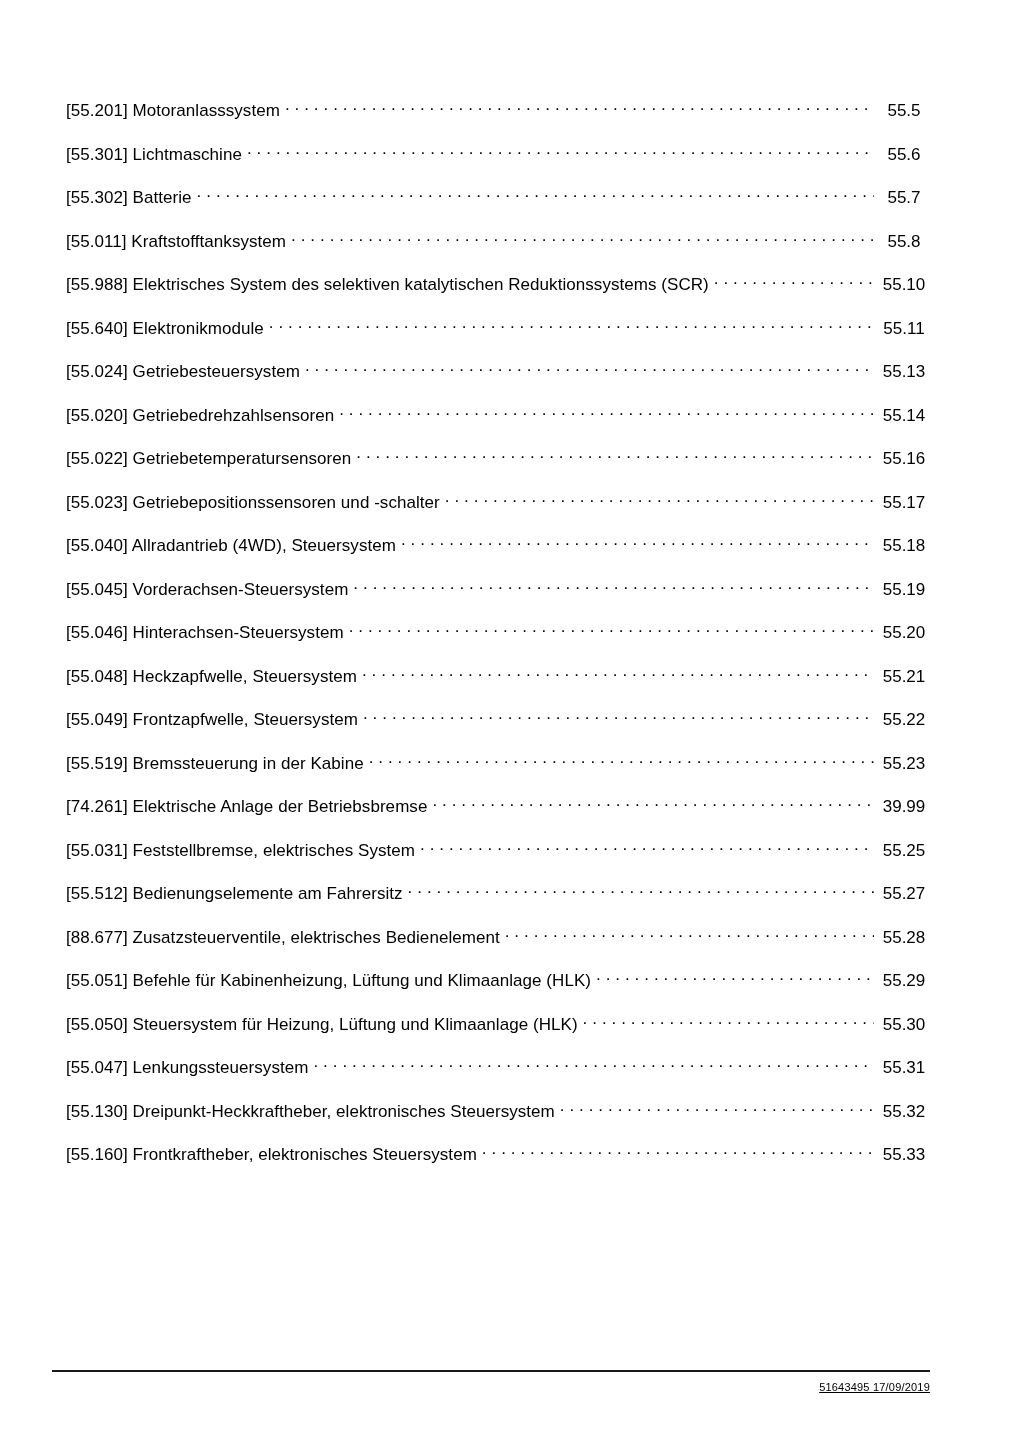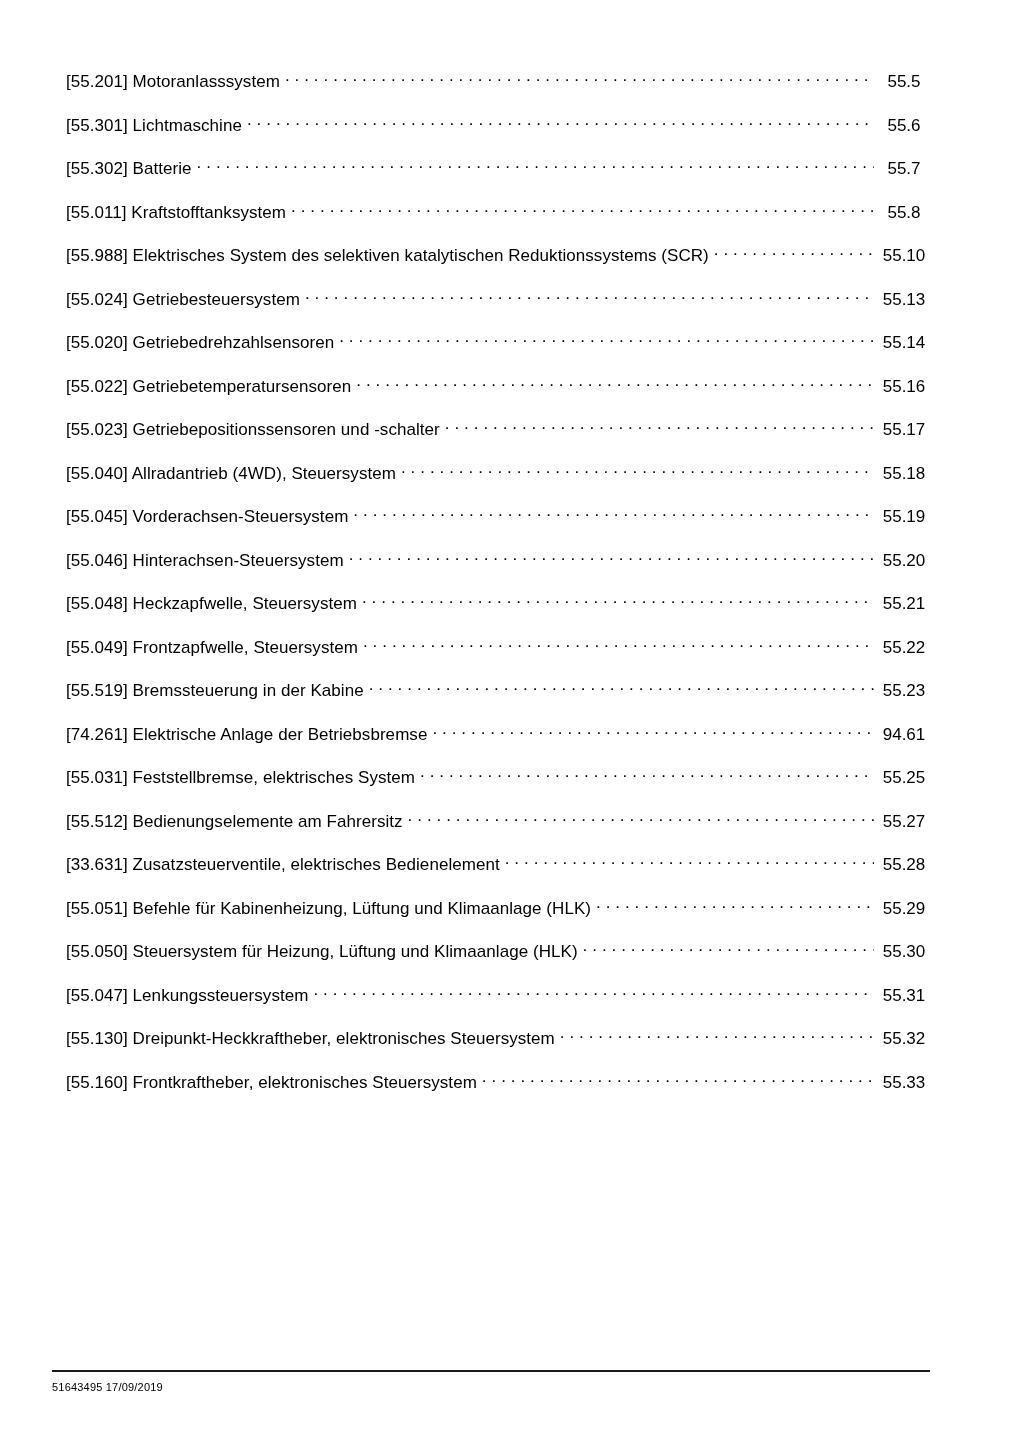--- a/index.html
+++ b/index.html
@@ -22,21 +22,21 @@
     left: 0;
     top: 0;
     width: 1024px;
     height: 1447px;
     background: #ffffff;
   }
 
   #toc {
     position: absolute;
     left: 66px;
-    top: 69px;
+    top: 98px;
     width: 864px; 
   }
 
   .toc-entry {
     display: flex;
     align-items: baseline;
     width: 100%;
     height: 43.5px;
     font-size: 17px;
     line-height: 20px;
@@ -80,24 +80,25 @@
     top: 1370px;
     width: 878px; 
   }
   #footer-rule {
     width: 100%;
     height: 2px;
     background: #1a1a1a;
   }
   #footer-text {
     margin-top: 8px;
-    text-align: left;
+    text-align: right;
     font-size: 11px;
     line-height: 14px;
     letter-spacing: 0.2px;
+    text-decoration: underline;
   }
 </style>
 </head>
 <body>
 
 <div id="page">
 
   <div id="toc">
       <div class="toc-entry">
         <span class="toc-label">[55.201] Motoranlasssystem</span>
@@ -118,20 +119,25 @@
         <span class="toc-label">[55.011] Kraftstofftanksystem</span>
         <span class="toc-leader"></span>
         <span class="toc-page">55.8</span>
       </div>
       <div class="toc-entry">
         <span class="toc-label">[55.988] Elektrisches System des selektiven katalytischen Reduktionssystems (SCR)</span>
         <span class="toc-leader"></span>
         <span class="toc-page">55.10</span>
       </div>
       <div class="toc-entry">
+        <span class="toc-label">[55.640] Elektronikmodule</span>
+        <span class="toc-leader"></span>
+        <span class="toc-page">55.11</span>
+      </div>
+      <div class="toc-entry">
         <span class="toc-label">[55.024] Getriebesteuersystem</span>
         <span class="toc-leader"></span>
         <span class="toc-page">55.13</span>
       </div>
       <div class="toc-entry">
         <span class="toc-label">[55.020] Getriebedrehzahlsensoren</span>
         <span class="toc-leader"></span>
         <span class="toc-page">55.14</span>
       </div>
       <div class="toc-entry">
@@ -170,34 +176,34 @@
         <span class="toc-page">55.22</span>
       </div>
       <div class="toc-entry">
         <span class="toc-label">[55.519] Bremssteuerung in der Kabine</span>
         <span class="toc-leader"></span>
         <span class="toc-page">55.23</span>
       </div>
       <div class="toc-entry">
         <span class="toc-label">[74.261] Elektrische Anlage der Betriebsbremse</span>
         <span class="toc-leader"></span>
-        <span class="toc-page">94.61</span>
+        <span class="toc-page">39.99</span>
       </div>
       <div class="toc-entry">
         <span class="toc-label">[55.031] Feststellbremse, elektrisches System</span>
         <span class="toc-leader"></span>
         <span class="toc-page">55.25</span>
       </div>
       <div class="toc-entry">
         <span class="toc-label">[55.512] Bedienungselemente am Fahrersitz</span>
         <span class="toc-leader"></span>
         <span class="toc-page">55.27</span>
       </div>
       <div class="toc-entry">
-        <span class="toc-label">[33.631] Zusatzsteuerventile, elektrisches Bedienelement</span>
+        <span class="toc-label">[88.677] Zusatzsteuerventile, elektrisches Bedienelement</span>
         <span class="toc-leader"></span>
         <span class="toc-page">55.28</span>
       </div>
       <div class="toc-entry">
         <span class="toc-label">[55.051] Befehle für Kabinenheizung, Lüftung und Klimaanlage (HLK)</span>
         <span class="toc-leader"></span>
         <span class="toc-page">55.29</span>
       </div>
       <div class="toc-entry">
         <span class="toc-label">[55.050] Steuersystem für Heizung, Lüftung und Klimaanlage (HLK)</span>

